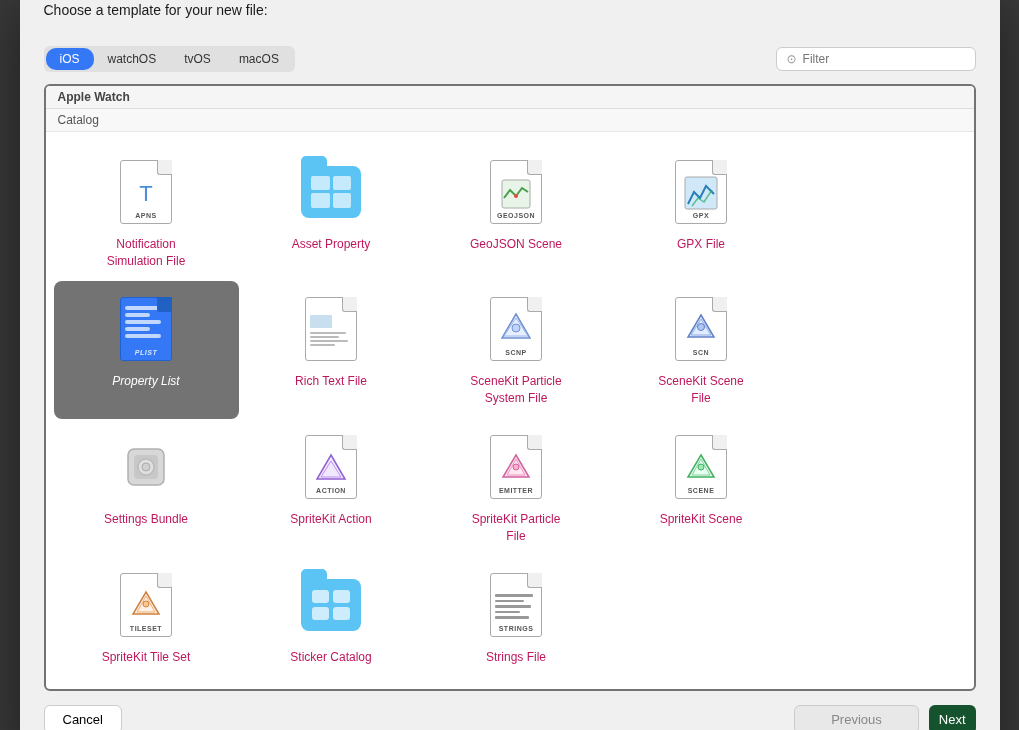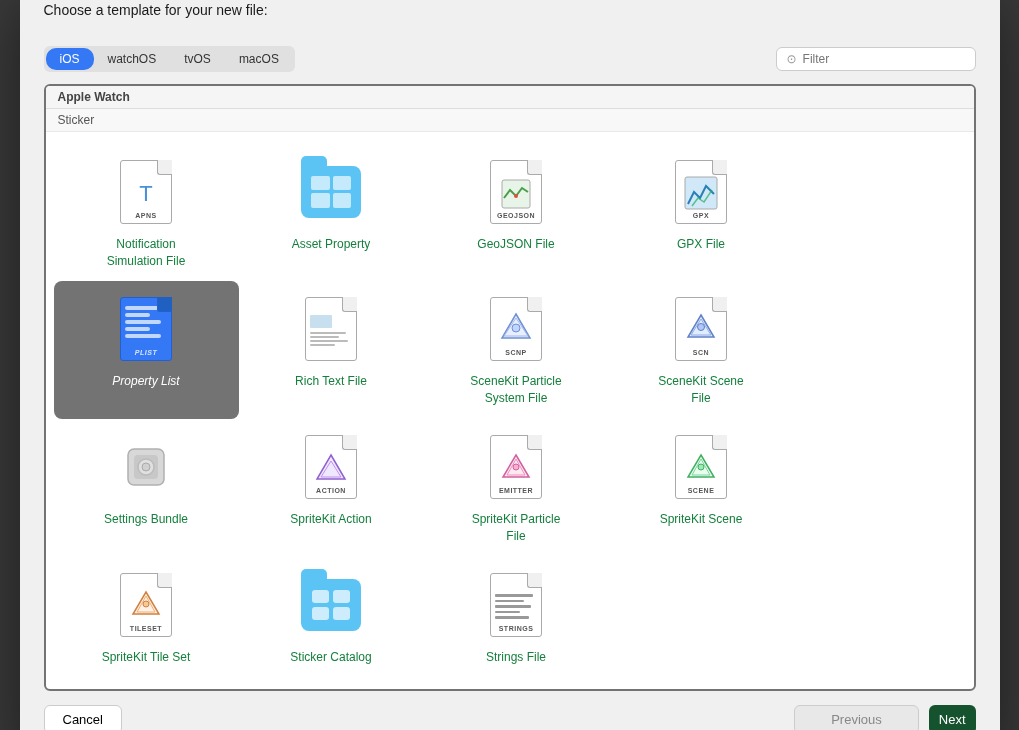--- a/index.html
+++ b/index.html
@@ -133,21 +133,21 @@
       width: 64px;
       height: 72px;
       display: flex;
       align-items: center;
       justify-content: center;
       margin-bottom: 8px;
       position: relative;
     }
     .item-label {
       font-size: 12px;
-      color: #15803d;
+      color: #be185d;
       line-height: 1.4;
     }
     
     .doc-icon {
       width: 52px;
       height: 64px;
       background: white;
       border: 1.5px solid #aaa;
       border-radius: 3px 8px 3px 3px;
       position: relative;
@@ -266,21 +266,21 @@
       </div>
       <div class="filter-box">
         <span class="filter-icon">⊙</span>
         <input class="filter-input" placeholder="Filter" type="text" style="">
       </div>
     </div>
   </div>
 
   <div class="content-area">
     <div class="section-header">Apple Watch</div>
-    <div class="subsection-header">Sticker</div>
+    <div class="subsection-header">Catalog</div>
     <div class="items-grid">
 
       <div class="file-item">
         <div class="file-icon">
           <div class="doc-icon">
             <span style="font-size:22px;color:#4a90d9;font-weight:200;margin-top:4px;">T</span>
             <span class="doc-badge">APNS</span>
           </div>
         </div>
         <div class="item-label">Notification<br>Simulation File</div>
@@ -307,21 +307,21 @@
             <div style="width:32px;height:32px;margin-top:4px;">
               <svg width="32" height="32" viewBox="0 0 32 32">
                 <rect x="2" y="2" width="28" height="28" rx="2" fill="#e8f4e8" stroke="#aaa" stroke-width="1"></rect>
                 <polyline points="4,20 10,12 16,18 22,10 28,14" fill="none" stroke="#4a9f4a" stroke-width="2"></polyline>
                 <circle cx="16" cy="18" r="2" fill="#e74c3c"></circle>
               </svg>
             </div>
             <span class="doc-badge">GEOJSON</span>
           </div>
         </div>
-        <div class="item-label">GeoJSON File</div>
+        <div class="item-label">GeoJSON Scene</div>
       </div>
 
       <div class="file-item">
         <div class="file-icon">
           <div class="doc-icon">
             <div style="width:34px;height:34px;margin-top:2px;">
               <svg width="34" height="34" viewBox="0 0 34 34">
                 <rect x="1" y="1" width="32" height="32" rx="2" fill="#d0e8f8" stroke="#aaa" stroke-width="1"></rect>
                 <path d="M4 28 L10 16 L16 22 L22 10 L30 18" fill="none" stroke="#2980b9" stroke-width="2"></path>
                 <path d="M8 30 L14 22 L20 26 L28 14" fill="none" stroke="#27ae60" stroke-width="1.5" opacity="0.7"></path>

